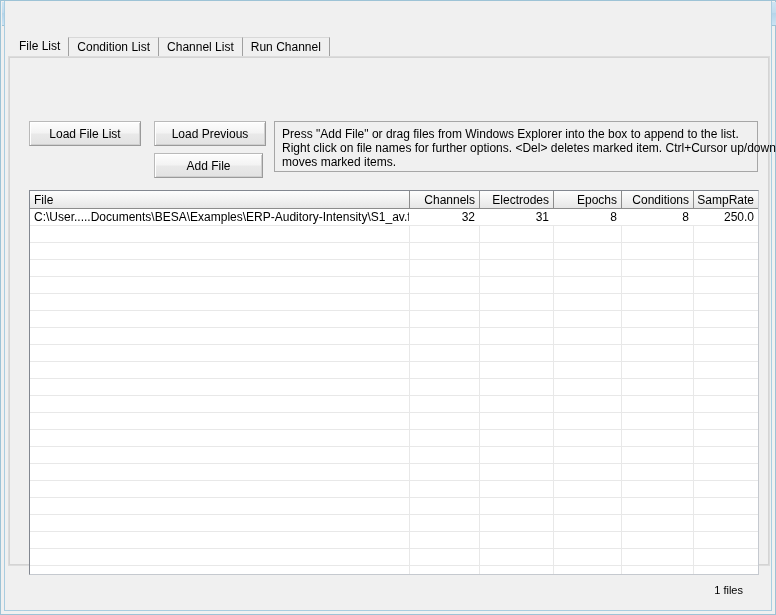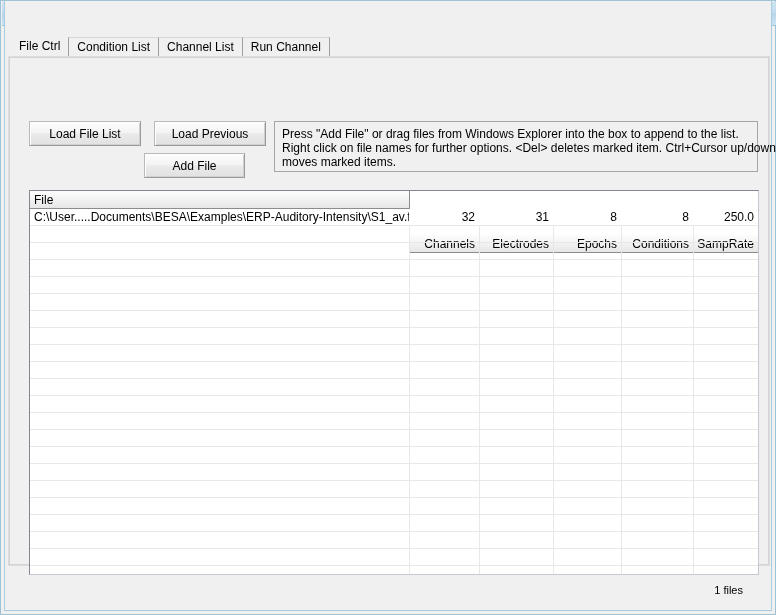--- a/index.html
+++ b/index.html
@@ -150,21 +150,21 @@
     display: flex;
     align-items: center;
     justify-content: center;
     white-space: nowrap;
     cursor: default;
   }
 
   #btn-load-file-list { left: 20px;  top: 64px;  width: 112px; height: 25px; }
   #btn-save-file-list { left: 20px;  top: 96px;  width: 112px; height: 25px; }
   #btn-load-previous  { left: 145px; top: 64px;  width: 112px; height: 25px; }
-  #btn-add-file       { left: 135px; top: 96px;  width: 101px; height: 25px; }
+  #btn-add-file       { left: 145px; top: 96px;  width: 109px; height: 25px; }
 
   
   .instr-box {
     position: absolute;
     left: 265px;
     top: 64px;
     width: 484px;
     height: 51px;
     background: #f0f0f0;
     border: 1px solid #a6a6a6;
@@ -206,21 +206,21 @@
     background: linear-gradient(to bottom, #fdfdfd 0%, #f1f1f1 55%, #e6e6e6 100%);
     border-right: 1px solid #8c8c8c;
     border-bottom: 1px solid #8c8c8c;
     display: flex;
     align-items: center;
     font-size: 12px;
     color: #000;
     padding: 0 4px;
     white-space: nowrap;
   }
-  .hcell.num { justify-content: flex-end; margin-top: 44px; }
+  .hcell.num { justify-content: flex-end; }
 
   .grid-body {
     position: absolute;
     left: 0;
     top: 18px;
     right: 0;
     bottom: 0;
   }
   .grow {
     display: flex;
@@ -263,21 +263,21 @@
     <div class="title-text">Combine Conditions, Channels, Find Peaks</div>
     <div class="close-btn">
       <div class="close-glyph">✕</div>
     </div>
   </div>
 
   <div class="frame-inner"></div>
 
   <div class="tabstrip">
     <div class="tab active">
-      <span>File Ctrl</span>
+      <span>File List</span>
     </div>
     <div class="tab">
       <span>Condition List</span>
     </div>
     <div class="tab">
       <span>Channel List</span>
     </div>
     <div class="tab">
       <span>Run Channel</span>
     </div>

